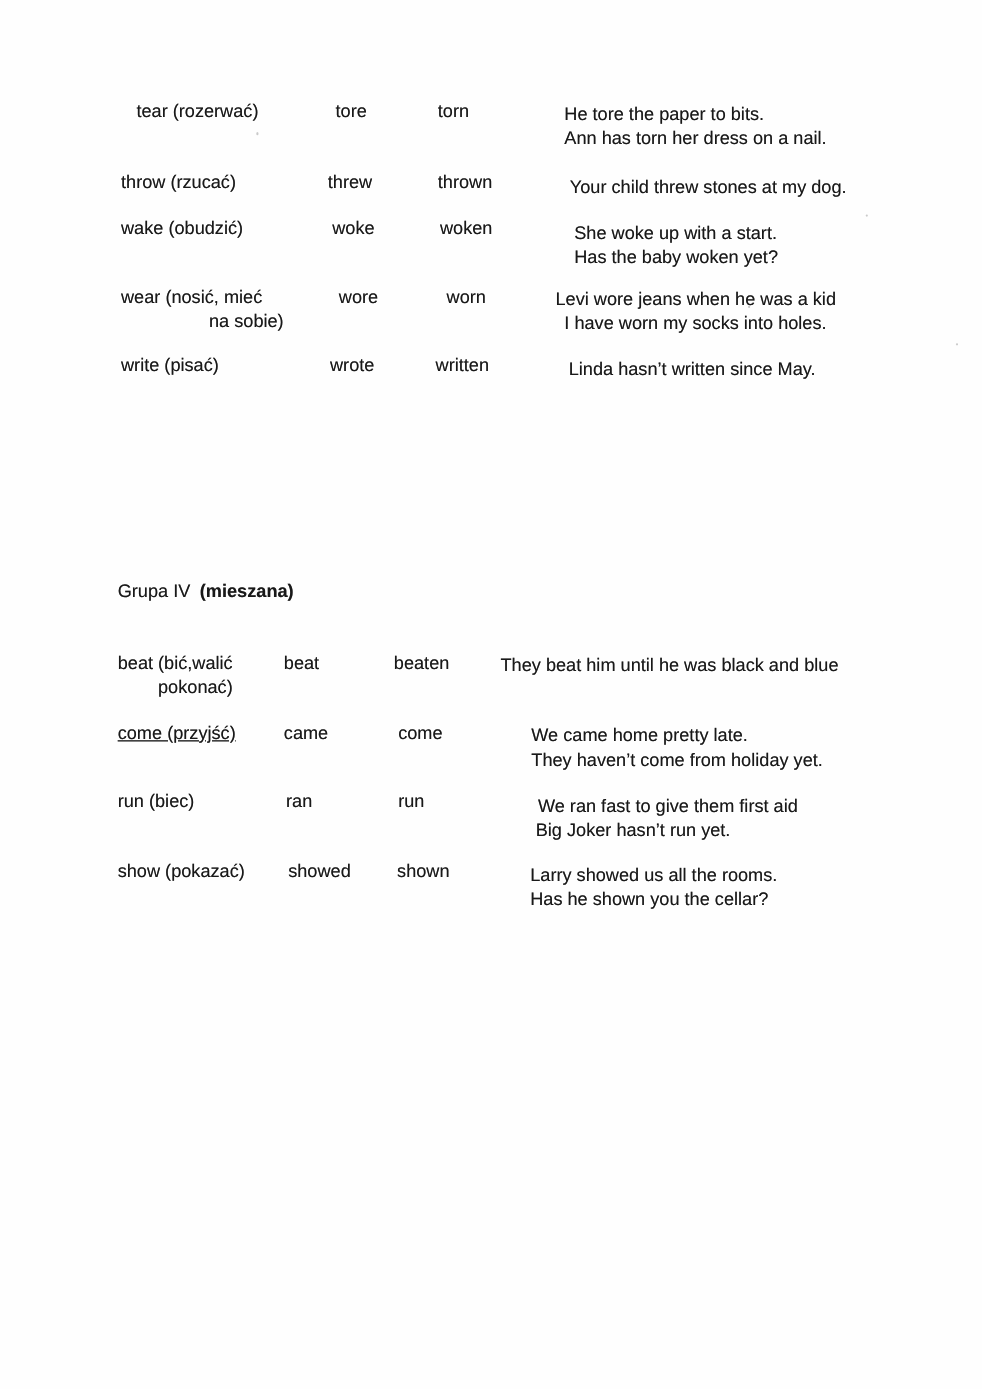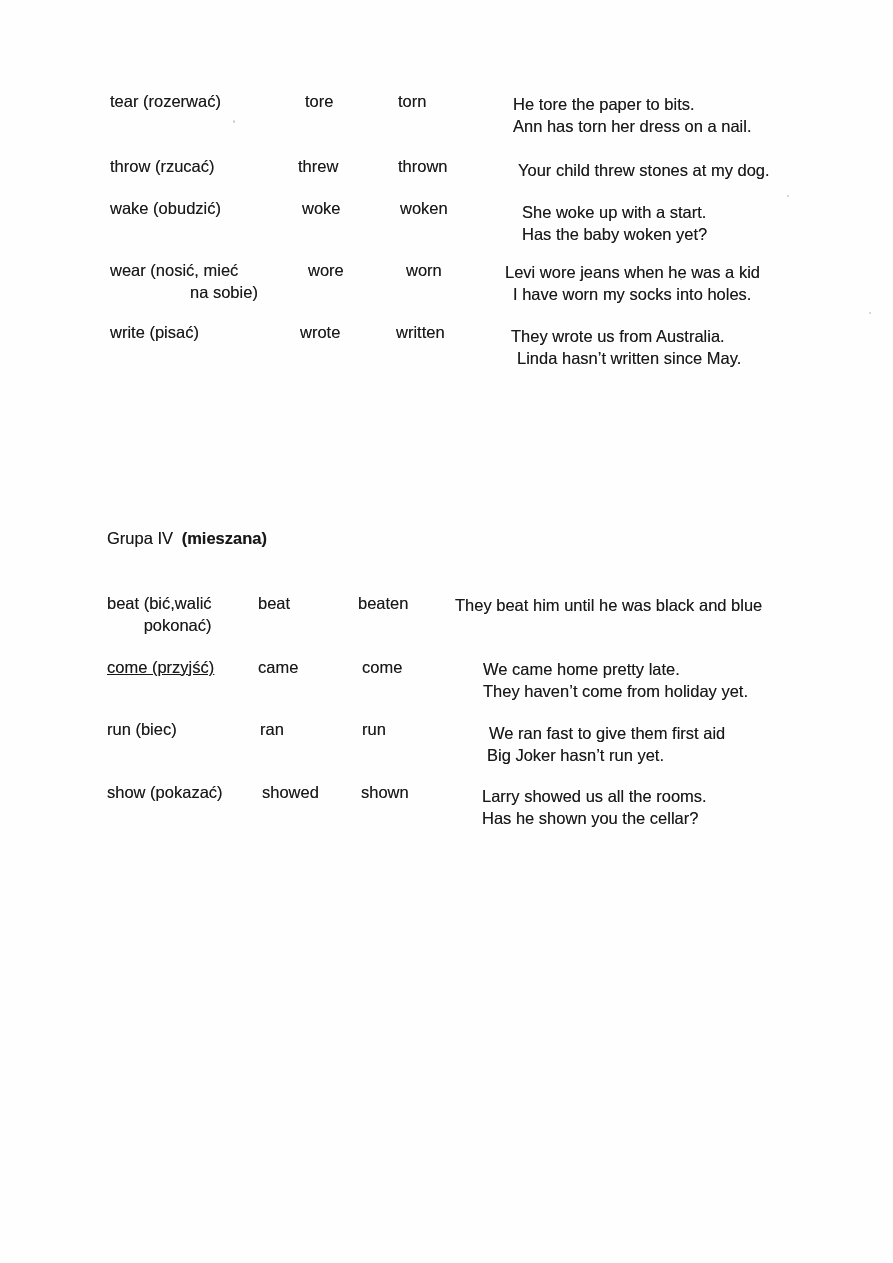--- a/index.html
+++ b/index.html
@@ -49,21 +49,21 @@
   }
 </style>
 </head>
 <body>
 
 <div class="page">
 
   <div class="table">
 
     <div class="row" style="top:90px;">
-      <div class="cell" style="left:110px;">
+      <div class="cell" style="left:124px;">
         <span>tear (rozerwać)</span>
       </div>
       <div class="cell" style="left:305px;">tore</div>
       <div class="cell" style="left:398px;">torn</div>
       <div class="cell" style="left:513px; top:3px;">
         <span class="line2">He tore the paper to bits.</span>
         <span class="line2">Ann has torn her dress on a nail.</span>
       </div>
     </div>
 
@@ -103,21 +103,20 @@
       </div>
     </div>
 
     <div class="row" style="top:321px;">
       <div class="cell" style="left:110px;">
         <span>write (pisać)</span>
       </div>
       <div class="cell" style="left:300px;">wrote</div>
       <div class="cell" style="left:396px;">written</div>
       <div class="cell" style="left:511px; top:4px;">
-        <span class="line2">They wrote us from Australia.</span>
         <span class="line2" style="margin-left:6px;">Linda hasn’t written since May.</span>
       </div>
     </div>
 
   </div>
 
   <div class="heading" style="left:107px; top:527px;">
     <span>Grupa IV</span>
     <span class="bold" style="margin-left:4px;">(mieszana)</span>
   </div>

